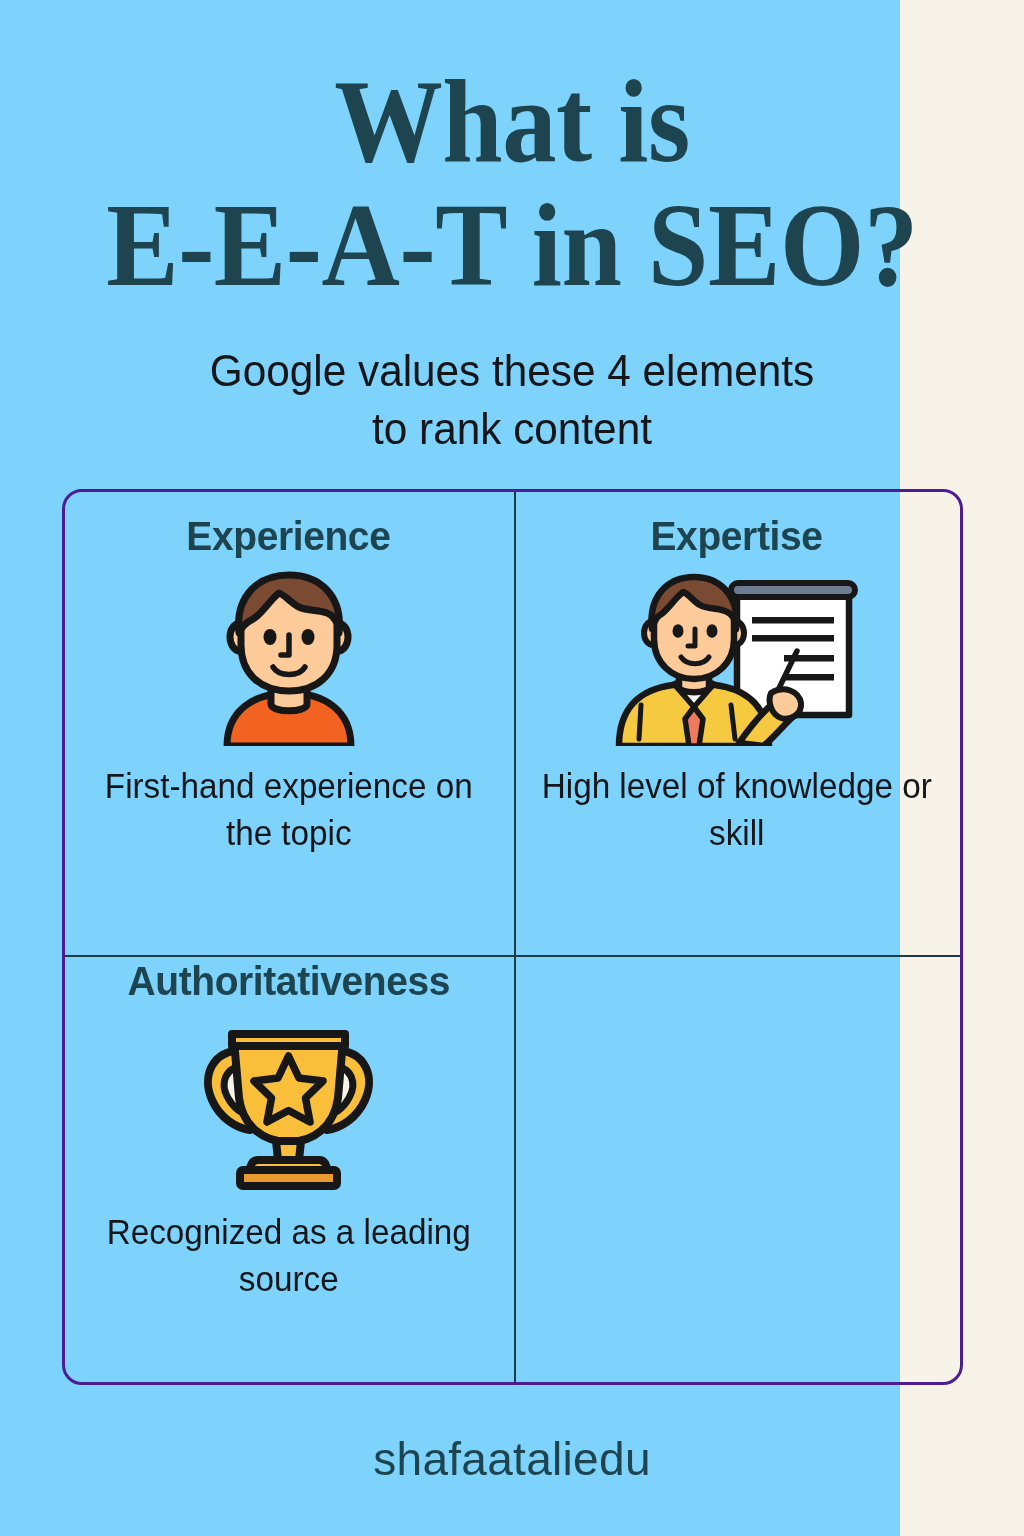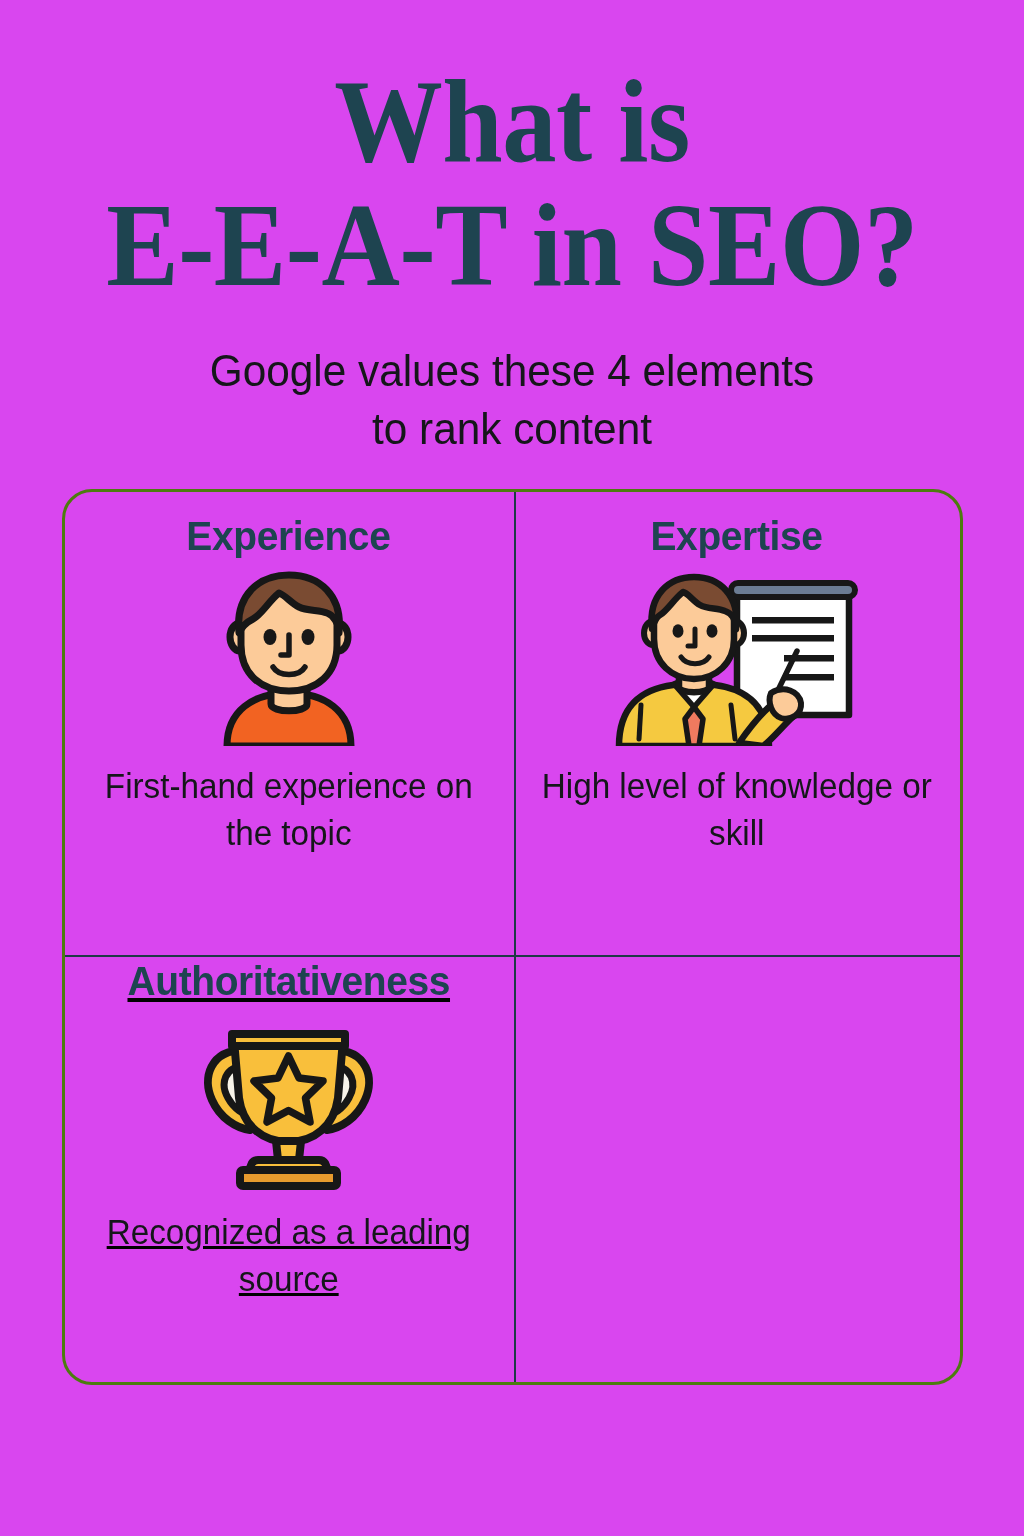--- a/index.html
+++ b/index.html
@@ -11,23 +11,23 @@
   body {
     width: 1024px;
     height: 1536px;
     overflow: hidden;
     font-family: "Liberation Sans", sans-serif;
     -webkit-font-smoothing: antialiased;
   }
 
   .page {
     position: relative;
-    width: 1024px;
+    width: 900px;
     height: 1536px;
-    background: #d946ef;
+    background: #7dd3fc;
     box-sizing: border-box;
   }
 
   
   .title-block {
     position: absolute;
     top: 62px;
     left: 0;
     width: 1024px;
     text-align: center;
@@ -59,22 +59,22 @@
     transform-origin: center top;
   }
 
   
   .grid {
     position: absolute;
     left: 62px;
     top: 489px;
     width: 901px;
     height: 896px;
-    border: 3px solid #4d7c0f;
-    border-radius: 30px;
+    border: 3px solid #4c1d95;
+    border-radius: 20px;
     box-sizing: border-box;
     display: grid;
     grid-template-columns: 1fr 1fr;
     grid-template-rows: 1fr 1fr;
   }
   .divider-v {
     position: absolute;
     left: 449px;
     top: 0;
     width: 2px;
@@ -91,21 +91,21 @@
   }
 
   .cell {
     position: relative;
     display: flex;
     flex-direction: column;
     align-items: center;
     box-sizing: border-box;
     padding: 22px 18px 10px 18px;
   }
-  .cell-2 { padding-top: 22px; text-decoration: underline; }
+  .cell-2 { padding-top: 22px; }
 
   .cell-title {
     font-size: 41px;
     font-weight: bold;
     color: #1E4450;
     letter-spacing: -0.4px;
     line-height: 1.1;
     text-align: center;
     transform: scaleX(0.95);
     transform-origin: center;
@@ -260,14 +260,15 @@
           <rect x="44" y="146" width="97" height="16" rx="3" fill="#E89B2E" stroke="#171717" stroke-width="8" stroke-linejoin="round"></rect>
 
           <path d="M92.5 32 L103 54 L127 57 L109.5 74 L114 98 L92.5 86.5 L71 98 L75.5 74 L58 57 L82 54 Z" fill="#F9BF3B" stroke="#171717" stroke-width="7.5" stroke-linejoin="round"></path>
         </svg>
       </div>
       <div class="cell-desc">Recognized as a leading source</div>
     </div>
 
   </div>
 
+  <div class="footer">shafaataliedu</div>
 
 </div>
 
 </body></html>

